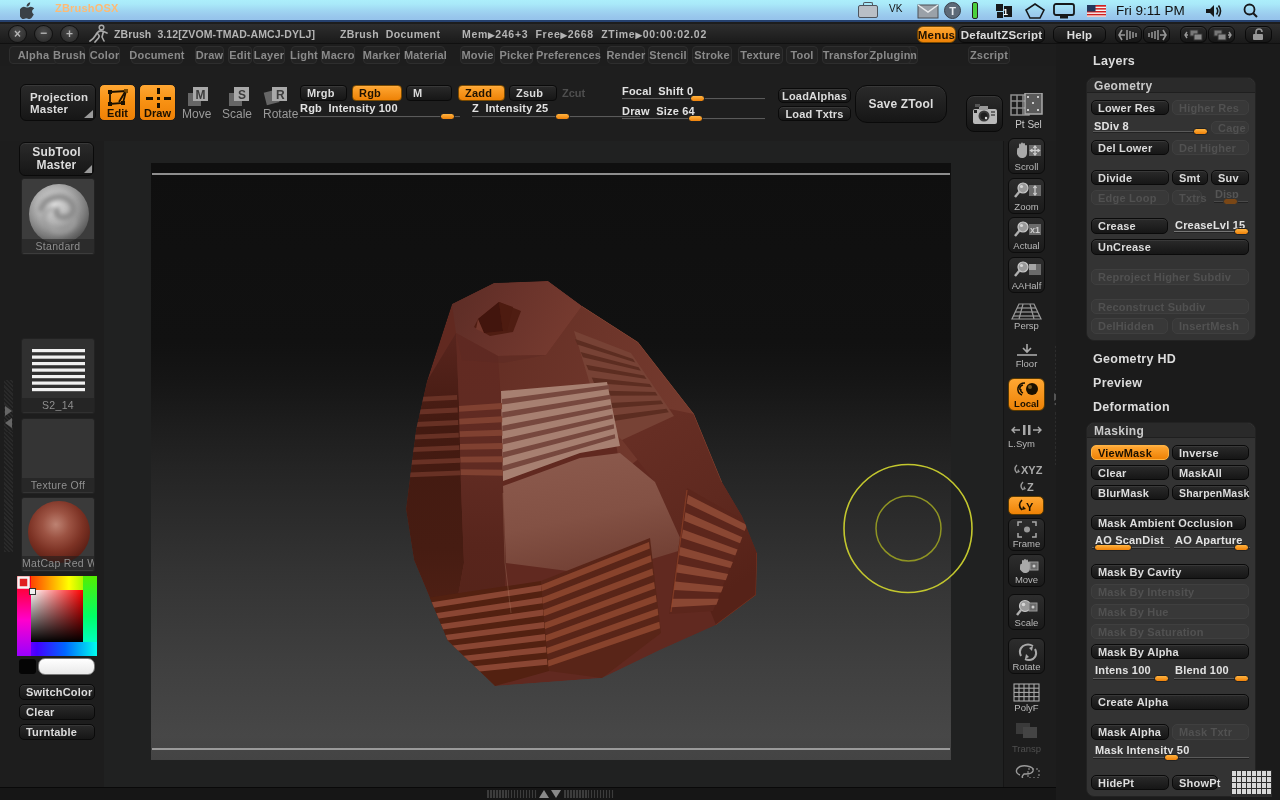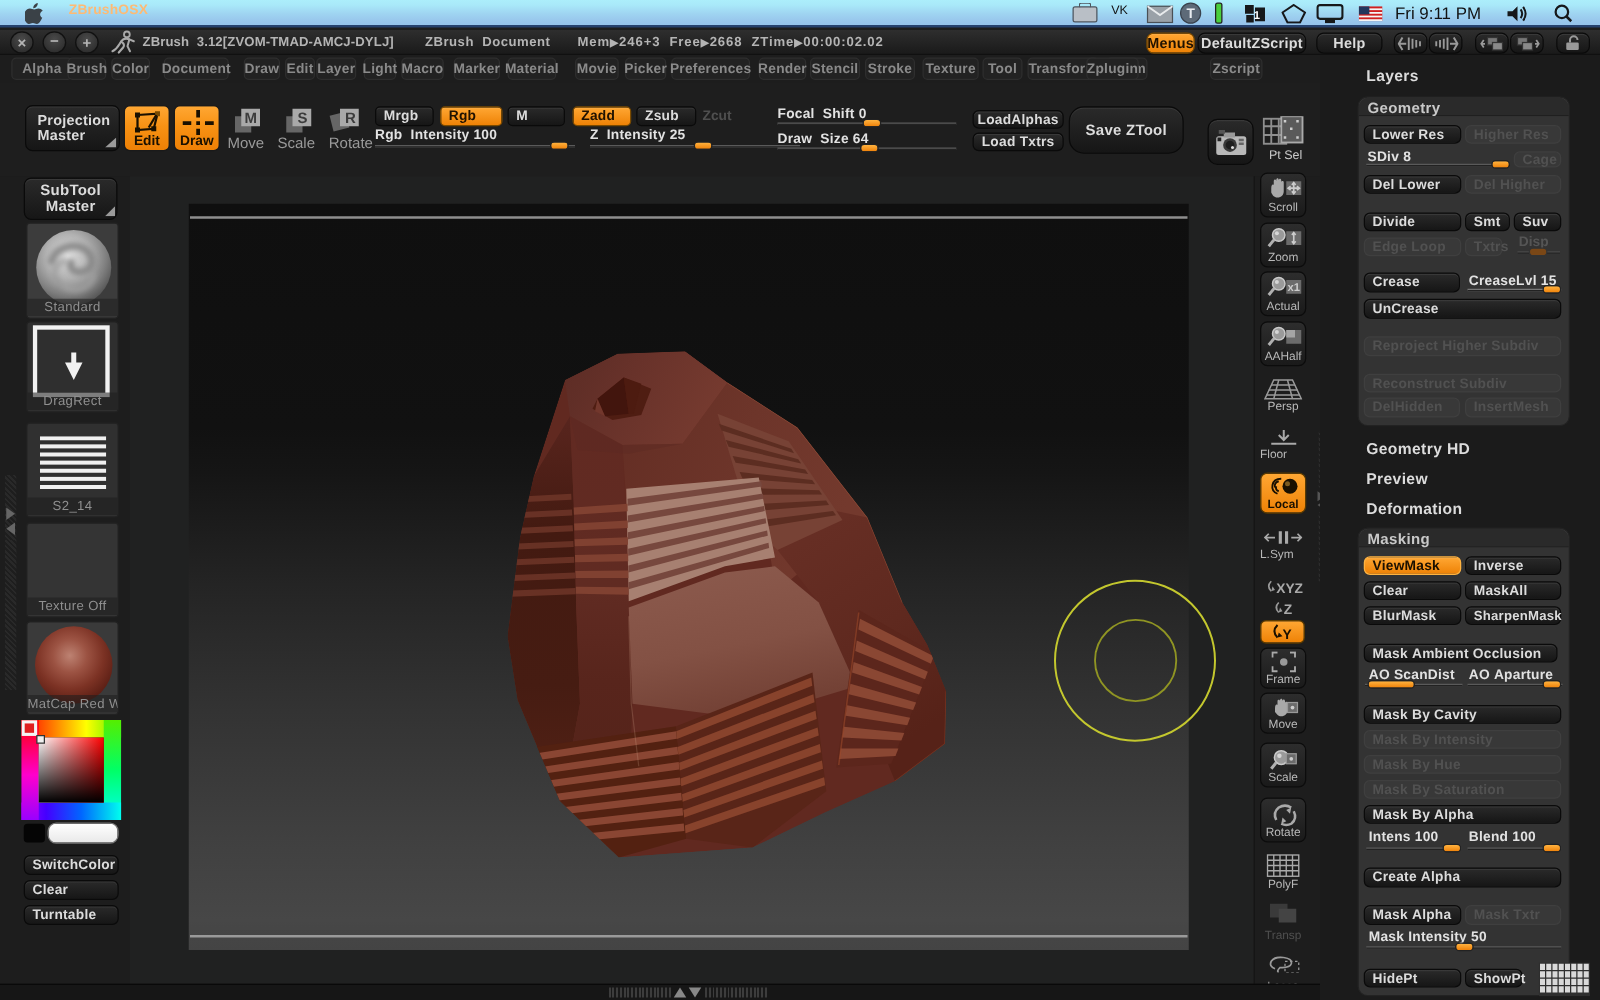--- a/index.html
+++ b/index.html
@@ -306,27 +306,20 @@
   <circle cx="32" cy="32" r="30" fill="url(#stdball)"></circle>
   <g filter="url(#blr)">
   <path d="M14 27 C18 15 34 11 43 19 C49 25 47 33 40 35 C33 37 28 33 30 28" fill="none" stroke="#858585" stroke-width="5.5" stroke-linecap="round" opacity=".9"></path>
   <path d="M20 44 C14 38 16 30 24 27" fill="none" stroke="#9a9a9a" stroke-width="5" stroke-linecap="round" opacity=".65"></path>
   <path d="M25 48 C35 53 46 48 48 39" fill="none" stroke="#a8a8a8" stroke-width="4.5" stroke-linecap="round" opacity=".6"></path>
   </g>
  </svg>
  <div class="tlab">Standard</div>
 </div>
 
-<div class="thumb" style="top:257px;height:73px;background:#2f2f2f">
- <svg class="abs" style="left:4px;top:2px" width="64" height="58">
-  <rect x="2" y="2" width="58" height="54" fill="none" stroke="#f2f2f2" stroke-width="3.5"></rect>
-  <path d="M31 30 L31 22 L35 22 L35 30 L40 30 L33 44 L26 30 Z" fill="#f2f2f2"></path>
- </svg>
- <div class="tlab">DragRect</div>
-</div>
 
 <div class="thumb" style="top:338px;height:76px;background:#303030">
  <svg class="abs" style="left:10px;top:10px" width="53" height="46">
   <g fill="#f0f0f0">
           <rect y="0" width="53" height="3.2"></rect>
           <rect y="6.5" width="53" height="3.2"></rect>
           <rect y="13" width="53" height="3.2"></rect>
           <rect y="19.5" width="53" height="3.2"></rect>
           <rect y="26" width="53" height="3.2"></rect>
           <rect y="32.5" width="53" height="3.2"></rect>
@@ -591,21 +584,21 @@
           <line x1="4" y1="9" x2="27" y2="9"></line>
           <line x1="2" y1="13" x2="29" y2="13"></line>
           <line x1="6" y1="5" x2="25" y2="5"></line>
           <line x1="12" y1="1" x2="8" y2="16"></line>
           <line x1="19" y1="1" x2="23" y2="16"></line>
         </g>
       </svg>
  <div class="lb" style="position:absolute;bottom:1px;left:0;right:0">Persp</div>
     </div>
 
-<div class="abs" style="left:1008px;top:340px;width:37px;height:30px;color:#b9b9b9;font-size:9.5px;">
+<div class="abs" style="left:1008px;top:340px;width:37px;height:30px;color:#b9b9b9;font-size:9.5px;text-align:center">
  <svg class="abs" style="left:8px;top:3px" width="22" height="16">
         <path d="M11 1 L11 8 M7 5 L11 9 L15 5" stroke="#a9a9a9" stroke-width="1.6" fill="none"></path>
         <line x1="1" y1="12" x2="21" y2="12" stroke="#a9a9a9" stroke-width="1.6"></line>
       </svg>
  <div class="lb" style="position:absolute;bottom:1px;left:0;right:0">Floor</div>
     </div>
 
 <div class="shelfbtn" style="top:378px;height:33px;background:linear-gradient(#ffa733,#ee8206);border-color:#5a3a00;color:#1a1000">
  <svg class="abs" style="left:5px;top:2px" width="28" height="18">
         <path d="M8 14 Q3 12 4 7 Q5 2 11 2 M6 9 Q5 5 9 4 M9 12 Q6 11 7 8" stroke="#1a1000" stroke-width="1.5" fill="none"></path>

